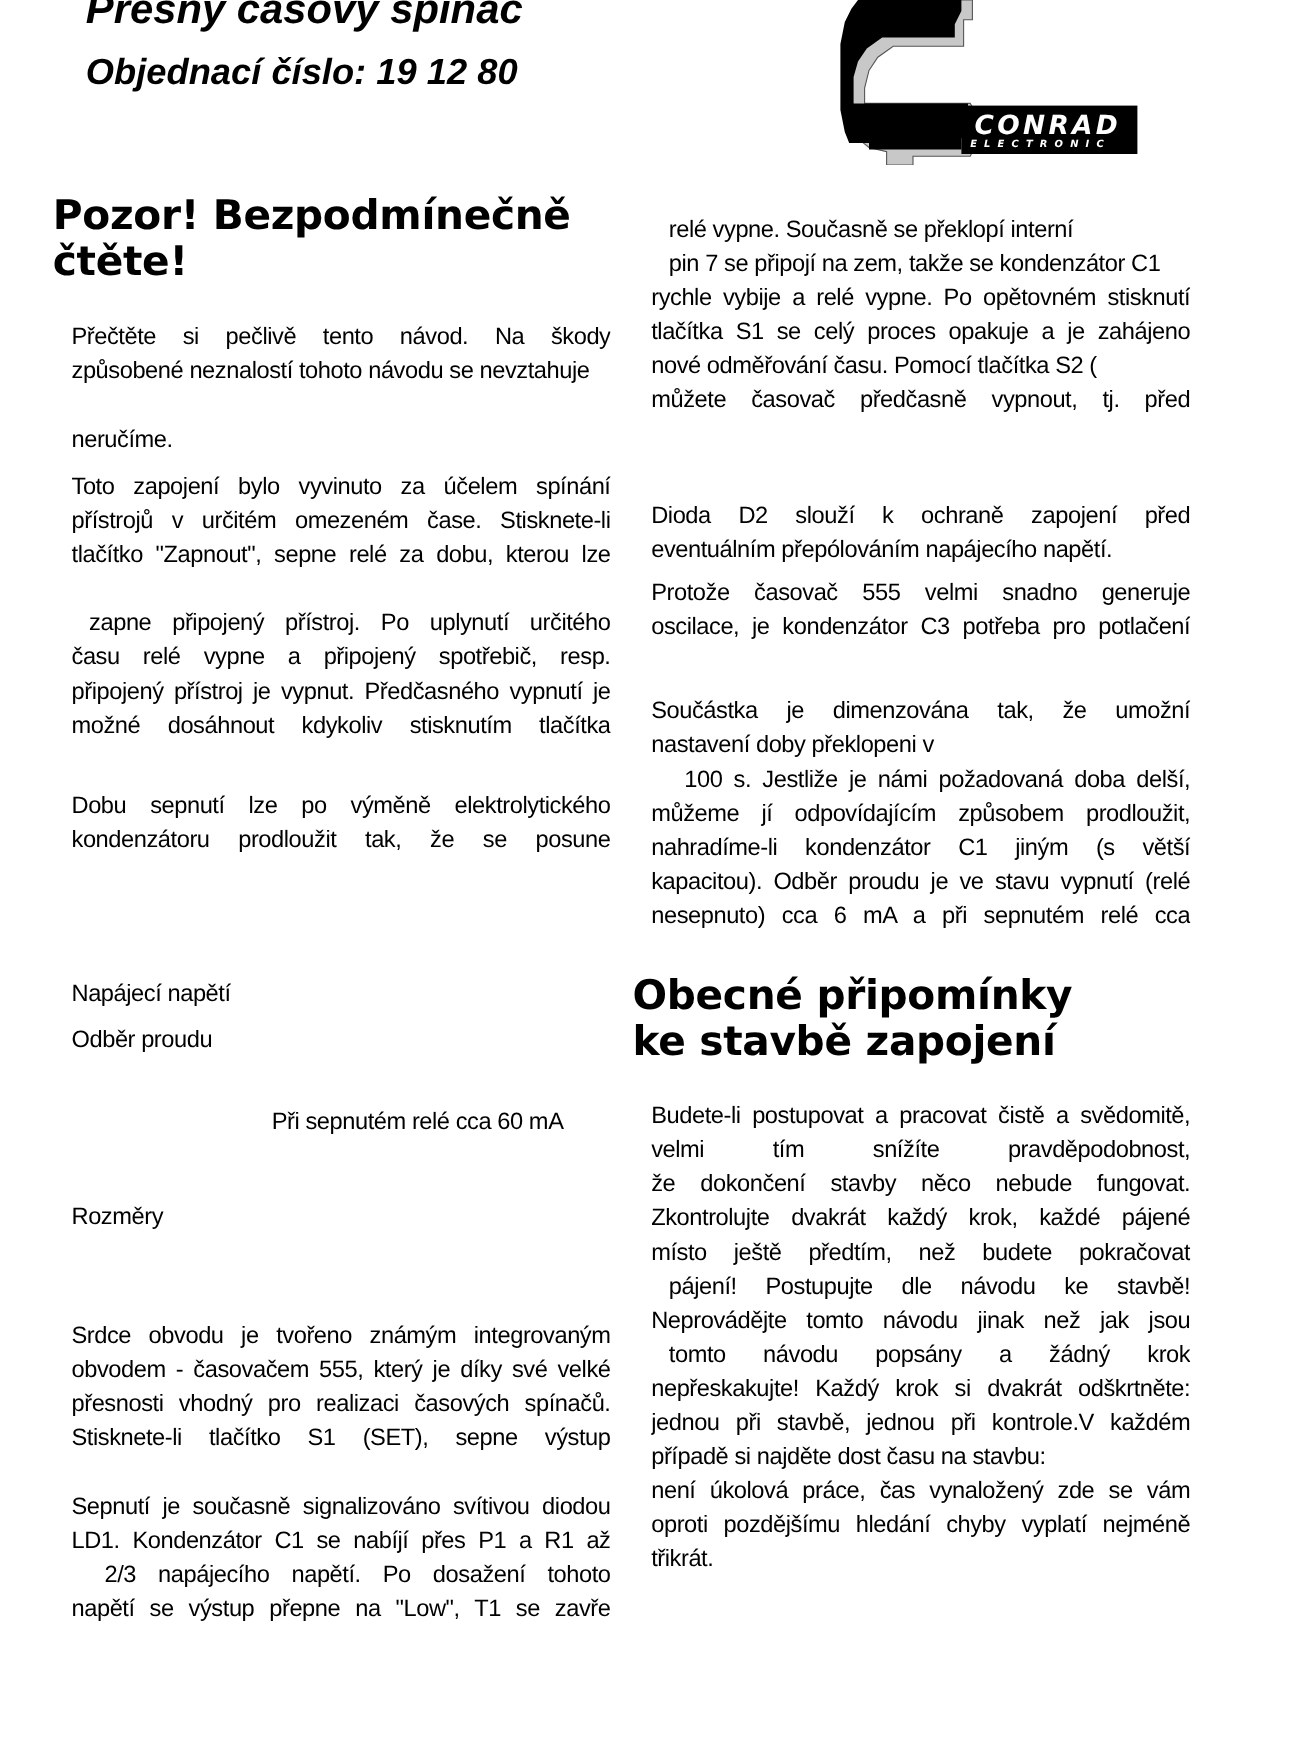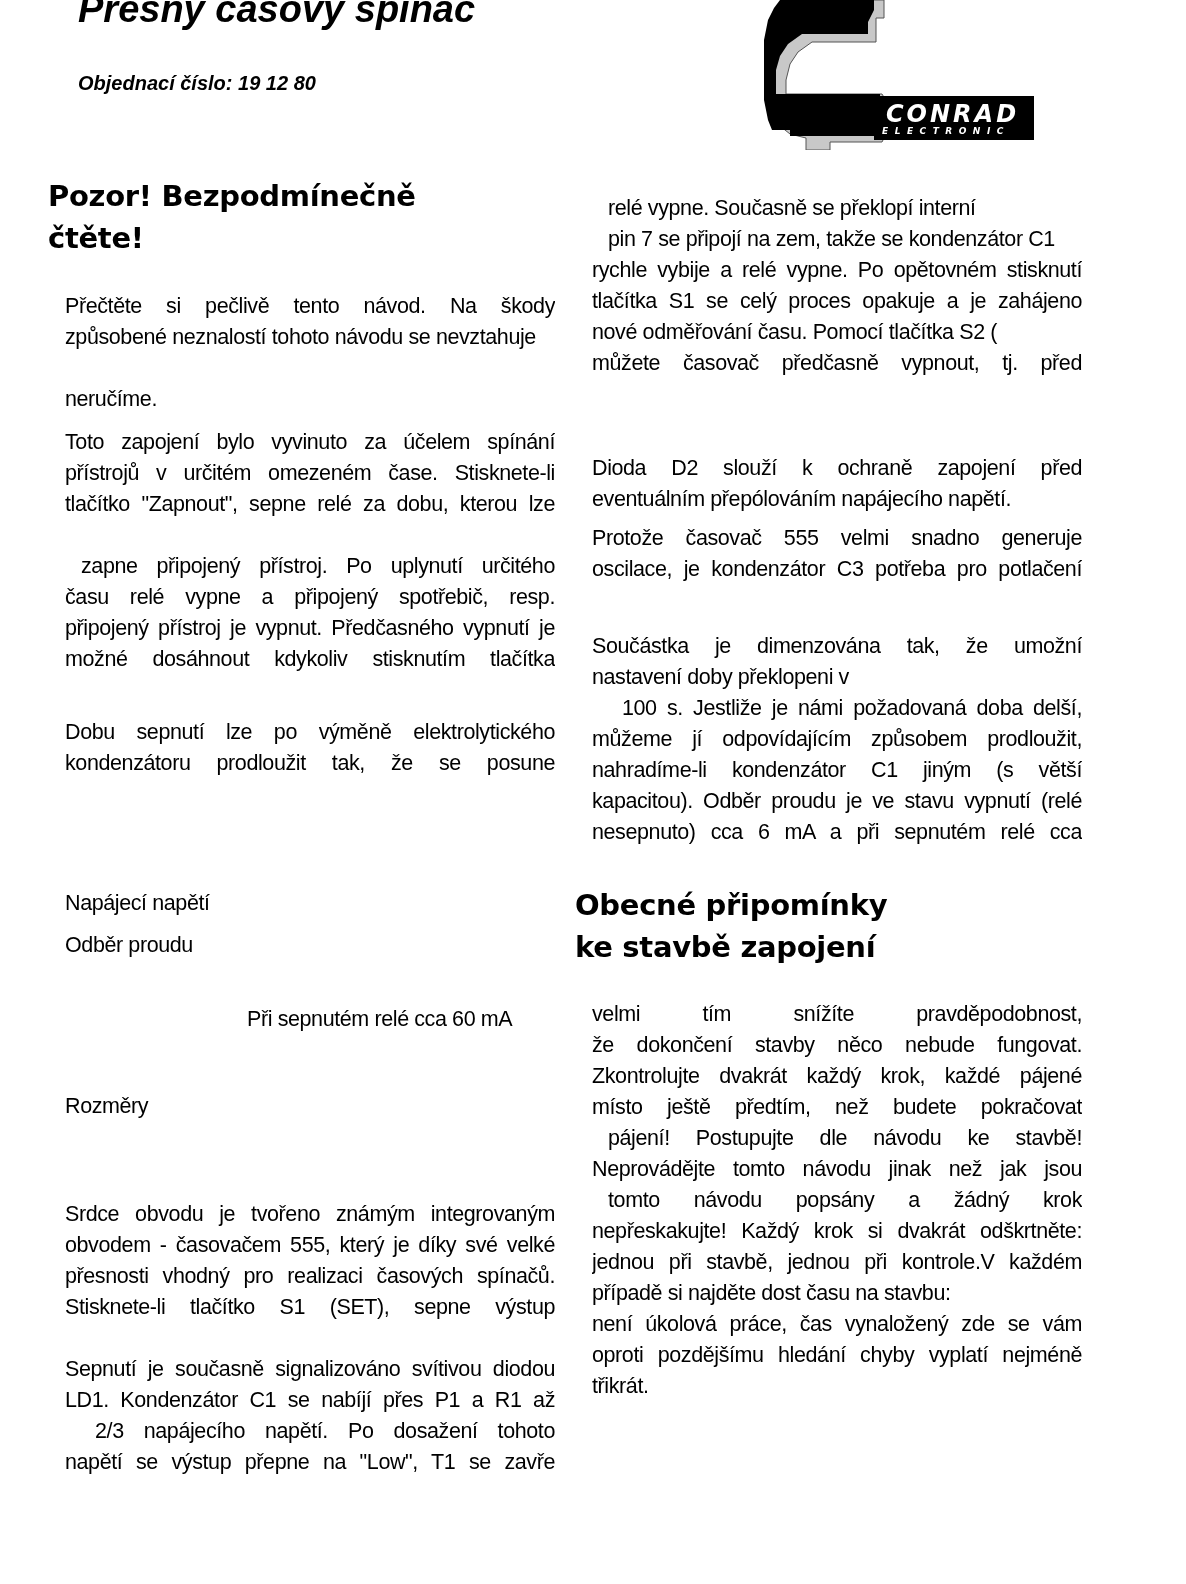--- a/index.html
+++ b/index.html
@@ -6,28 +6,28 @@
   body {
     width: 1186px; height: 1584px; position: relative; overflow: hidden;
     font-family: "Liberation Sans", sans-serif; color: #000;
   }
   .title {
     position: absolute; left: 78px; top: -14px;
     font-family: "Liberation Sans", sans-serif; font-weight: bold; font-style: italic;
     font-size: 38px; margin: 0; line-height: 46px; white-space: nowrap;
   }
   .order {
-    position: absolute; left: 78px; top: 64px;
-    font-weight: bold; font-style: italic; font-size: 20px; line-height: 38px; margin: 0;
+    position: absolute; left: 78px; top: 46px;
+    font-weight: bold; font-style: italic; font-size: 33px; line-height: 38px; margin: 0;
     white-space: nowrap;
   }
   .logo { position: absolute; left: 734px; top: 0; width: 300px; height: 150px; }
   .h2 {
     position: absolute; font-family: "DejaVu Sans", sans-serif; font-weight: bold;
-    font-size: 29px; line-height: 42px; margin: 0; white-space: nowrap; letter-spacing: -0.3px;
+    font-size: 37px; line-height: 42px; margin: 0; white-space: nowrap; letter-spacing: -0.3px;
   }
   .p {
     position: absolute; width: 490px; font-size: 21.5px; line-height: 31px; margin: 17px;
     text-align: justify; letter-spacing: -0.4px;
   }
   .line { display: block; white-space: nowrap; }
   .jl { display: block; text-align: justify; text-align-last: justify; white-space: normal; height: 31px; overflow: hidden; }
   .ind { padding-left: 16px; }
   .ind2 { padding-left: 30px; }
 </style>
@@ -133,20 +133,21 @@
   <span class="jl">kapacitou). Odběr proudu je ve stavu vypnutí (relé</span>
   <span class="jl">nesepnuto) cca 6 mA a při sepnutém relé cca</span>
 </div>
 
 <div class="h2" style="left:575px; top:884px;">
   <span class="line">Obecné připomínky</span>
   <span class="line">ke stavbě zapojení</span>
 </div>
 
 <div class="p" style="left:575px; top:982px;">
+  <span class="jl">Budete-li postupovat a pracovat čistě a svědomitě,</span>
   <span class="jl">velmi tím snížíte pravděpodobnost,</span>
   <span class="jl">že  dokončení stavby něco nebude fungovat.</span>
   <span class="jl">Zkontrolujte dvakrát každý krok, každé pájené</span>
   <span class="jl">místo ještě předtím, než budete pokračovat</span>
   <span class="jl ind">pájení! Postupujte dle návodu ke stavbě!</span>
   <span class="jl">Neprovádějte tomto návodu jinak než jak jsou</span>
   <span class="jl ind">tomto návodu popsány a žádný krok</span>
   <span class="jl">nepřeskakujte! Každý krok si dvakrát odškrtněte:</span>
   <span class="jl">jednou při stavbě, jednou při kontrole.V každém</span>
   <span class="line">případě si najděte dost času na stavbu:</span>

